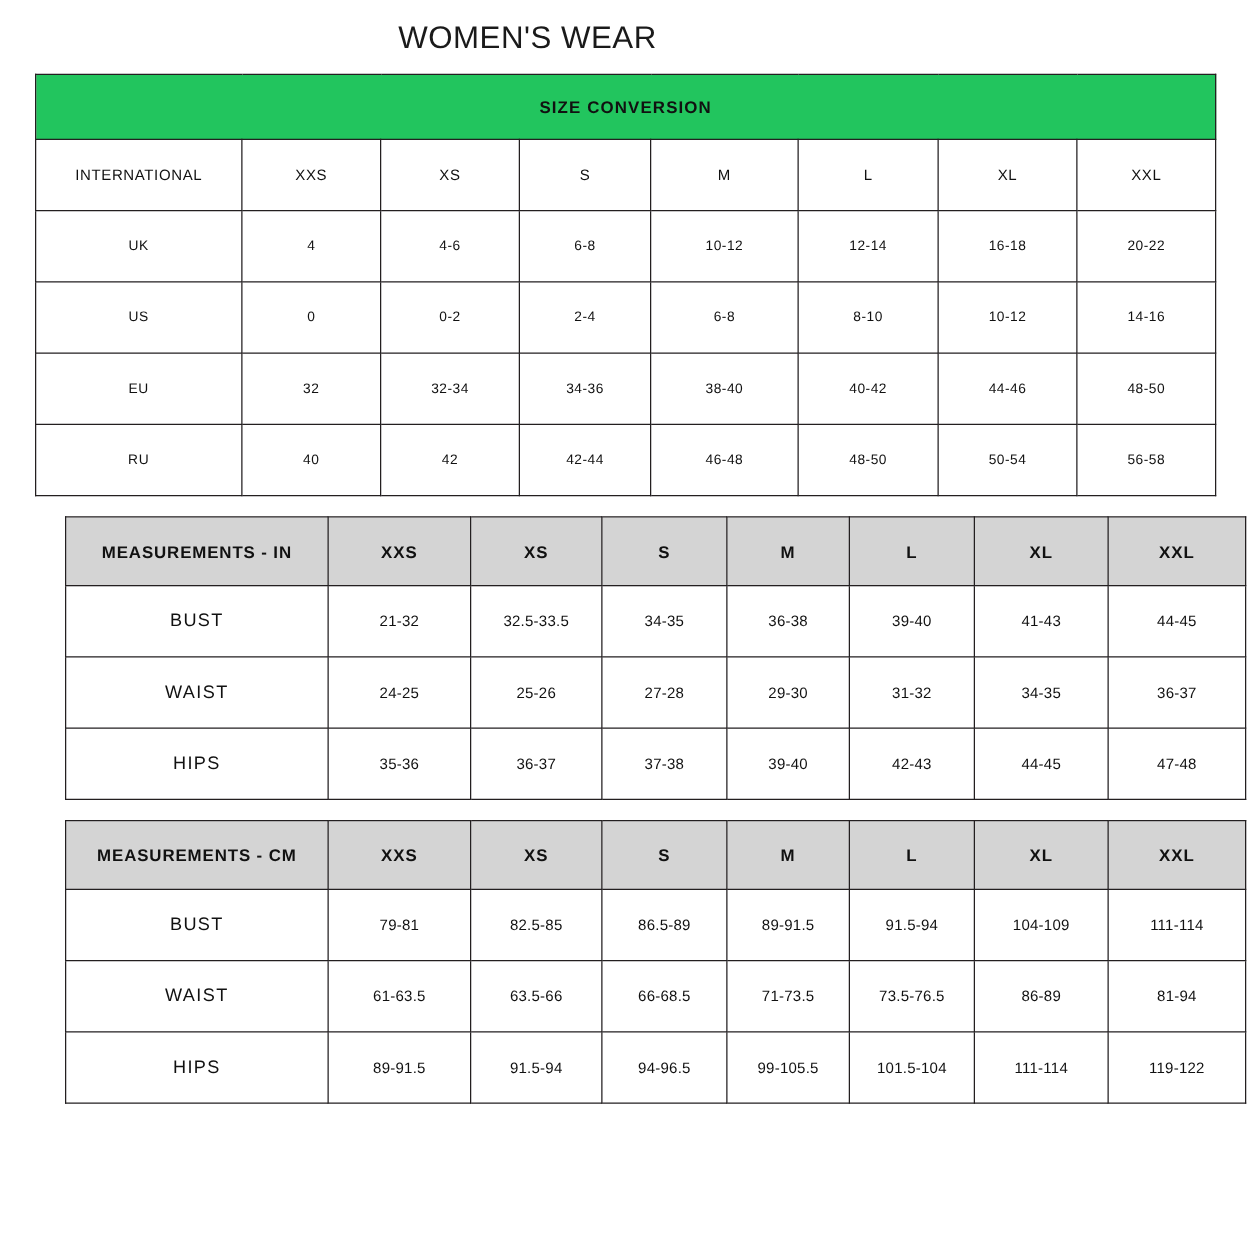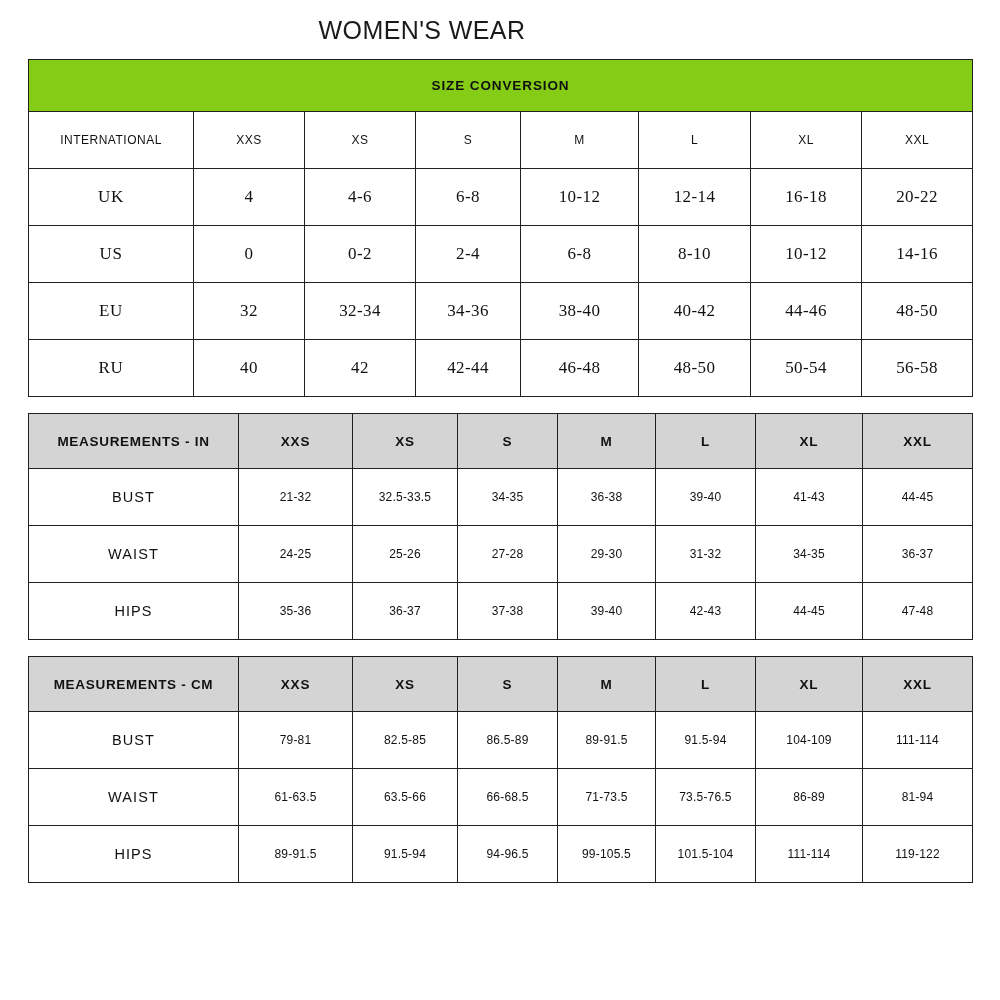--- a/index.html
+++ b/index.html
@@ -36,42 +36,41 @@
   td, th {
     border: 1px solid #231f20;
     text-align: center;
     vertical-align: middle;
     font-weight: 400;
     color: #111111;
   }
 
   
   .t-conv .banner-cell {
-    background: #84cc16;
+    background: #22c55e;
     font-size: 13.5px;
     font-weight: 700;
     letter-spacing: 0.9px;
     height: 52px;
   }
   .t-conv .hdr td {
     height: 57px;
     font-size: 12px;
     font-weight: 400;
     letter-spacing: 0.5px;
   }
   .t-conv tbody td {
     height: 57px;
-    font-size: 17px;
+    font-size: 11px;
     letter-spacing: 0.4px;
-    font-family: Liberation Serif, serif;
   }
   .t-conv .rowlabel { letter-spacing: 0.6px; }
 
   
-  .t-meas { margin-top: 16px; }
+  .t-meas { margin-top: 16px; margin-left: 24px; }
   .t-meas thead td {
     background: #d4d4d4;
     height: 55px;
     font-size: 13.5px;
     font-weight: 700;
     letter-spacing: 0.8px;
   }
   .t-meas thead td.lbl {
     letter-spacing: 0.7px;
   }

